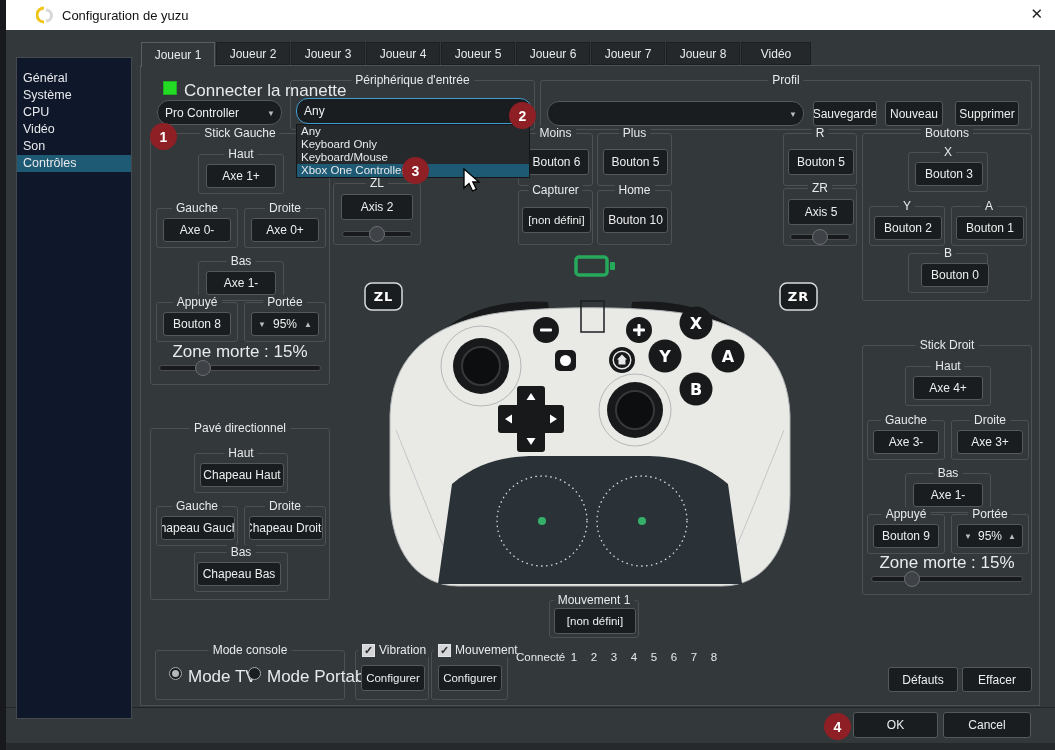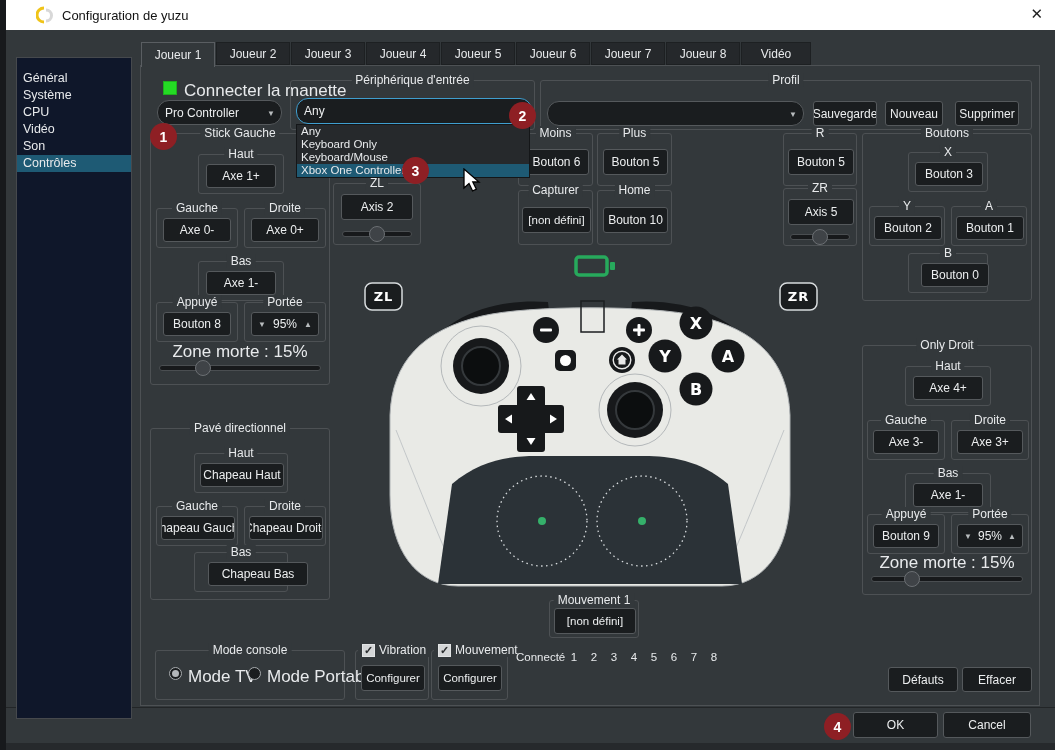--- a/index.html
+++ b/index.html
@@ -179,21 +179,21 @@
   <div class="mini" style="left:5px;top:77px;width:82px">
     <span class="glabel">Gauche</span>
     <div class="btn" style="left:4px;top:9px;width:74px;height:24px">Chapeau Gauche</div>
   </div>
   <div class="mini" style="left:93px;top:77px;width:82px">
     <span class="glabel">Droite</span>
     <div class="btn" style="left:4px;top:9px;width:74px;height:24px">Chapeau Droite</div>
   </div>
   <div class="mini" style="left:43px;top:123px;width:94px">
     <span class="glabel">Bas</span>
-    <div class="btn" style="left:13px;top:9px;width:100px;height:24px">Chapeau Bas</div>
+    <div class="btn" style="left:2px;top:9px;width:84px;height:24px">Chapeau Bas</div>
   </div>
 </div>
 
 <div class="g" style="left:333px;top:183px;width:88px;height:62px">
   <span class="glabel">ZL</span>
   <div class="btn" style="left:7px;top:10px;width:72px;height:26px">Axis 2</div>
   <div class="slider" style="left:8px;right:8px;top:42px">
     <div class="groove"></div>
     <div class="handle" style="left:calc(50% - 8px)"></div>
   </div>
@@ -243,21 +243,21 @@
     <span class="glabel">A</span>
     <div class="btn" style="left:4px;top:9px;width:68px;height:24px">Bouton 1</div>
   </div>
   <div class="mini" style="left:45px;top:119px;width:80px">
     <span class="glabel">B</span>
     <div class="btn" style="left:12px;top:9px;width:68px;height:24px">Bouton 0</div>
   </div>
 </div>
 
 <div class="g" style="left:862px;top:345px;width:170px;height:250px">
-  <span class="glabel">Only Droit</span>
+  <span class="glabel">Stick Droit</span>
   <div class="mini" style="left:42px;top:20px;width:86px">
     <span class="glabel">Haut</span>
     <div class="btn" style="left:7px;top:9px;width:70px;height:24px">Axe 4+</div>
   </div>
   <div class="mini" style="left:4px;top:74px;width:78px">
     <span class="glabel">Gauche</span>
     <div class="btn" style="left:5px;top:9px;width:66px;height:24px">Axe 3-</div>
   </div>
   <div class="mini" style="left:88px;top:74px;width:78px">
     <span class="glabel">Droite</span>

